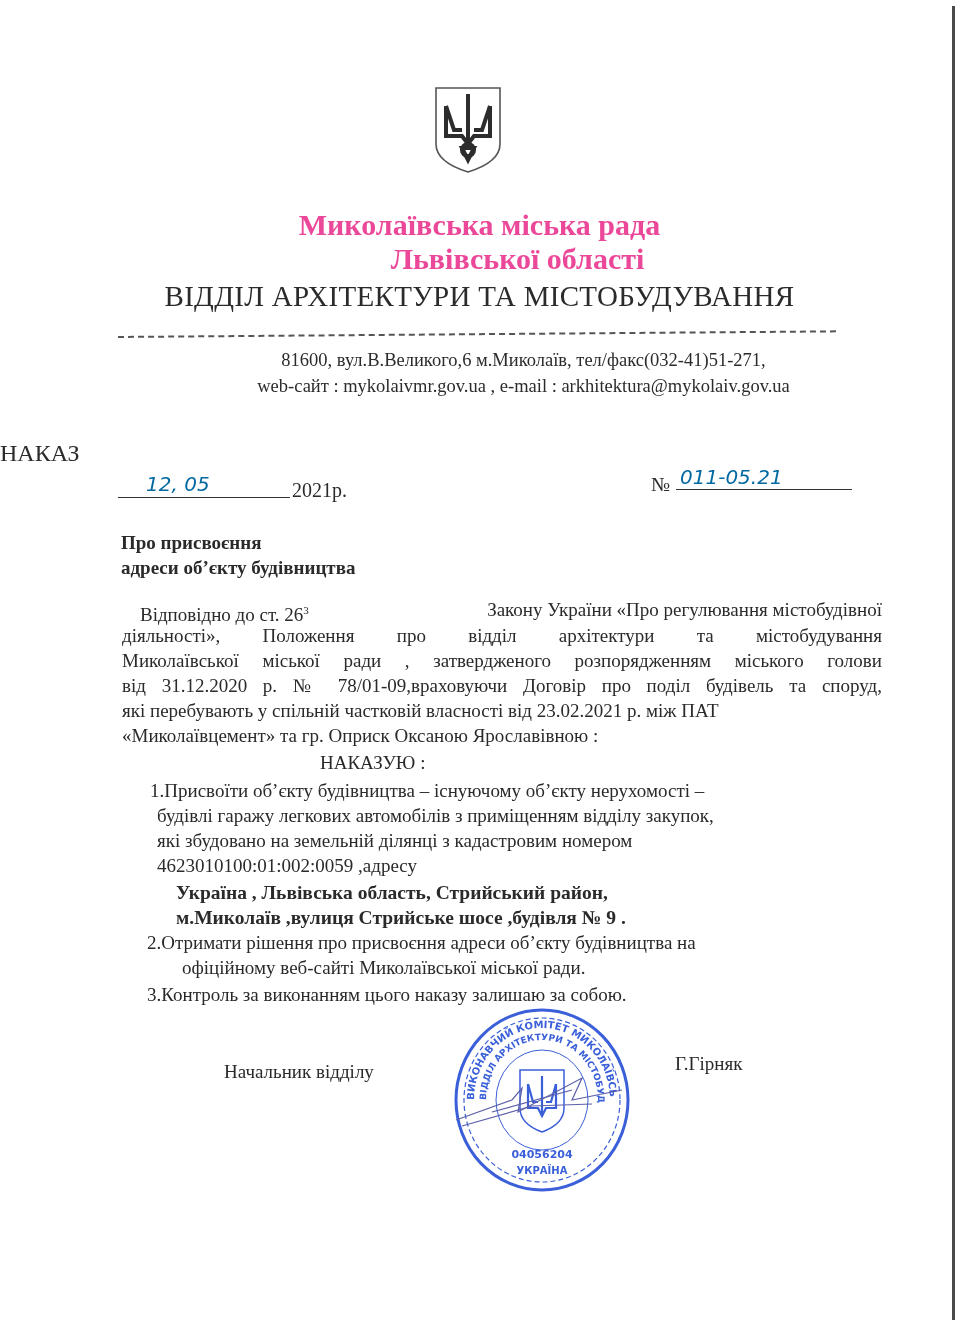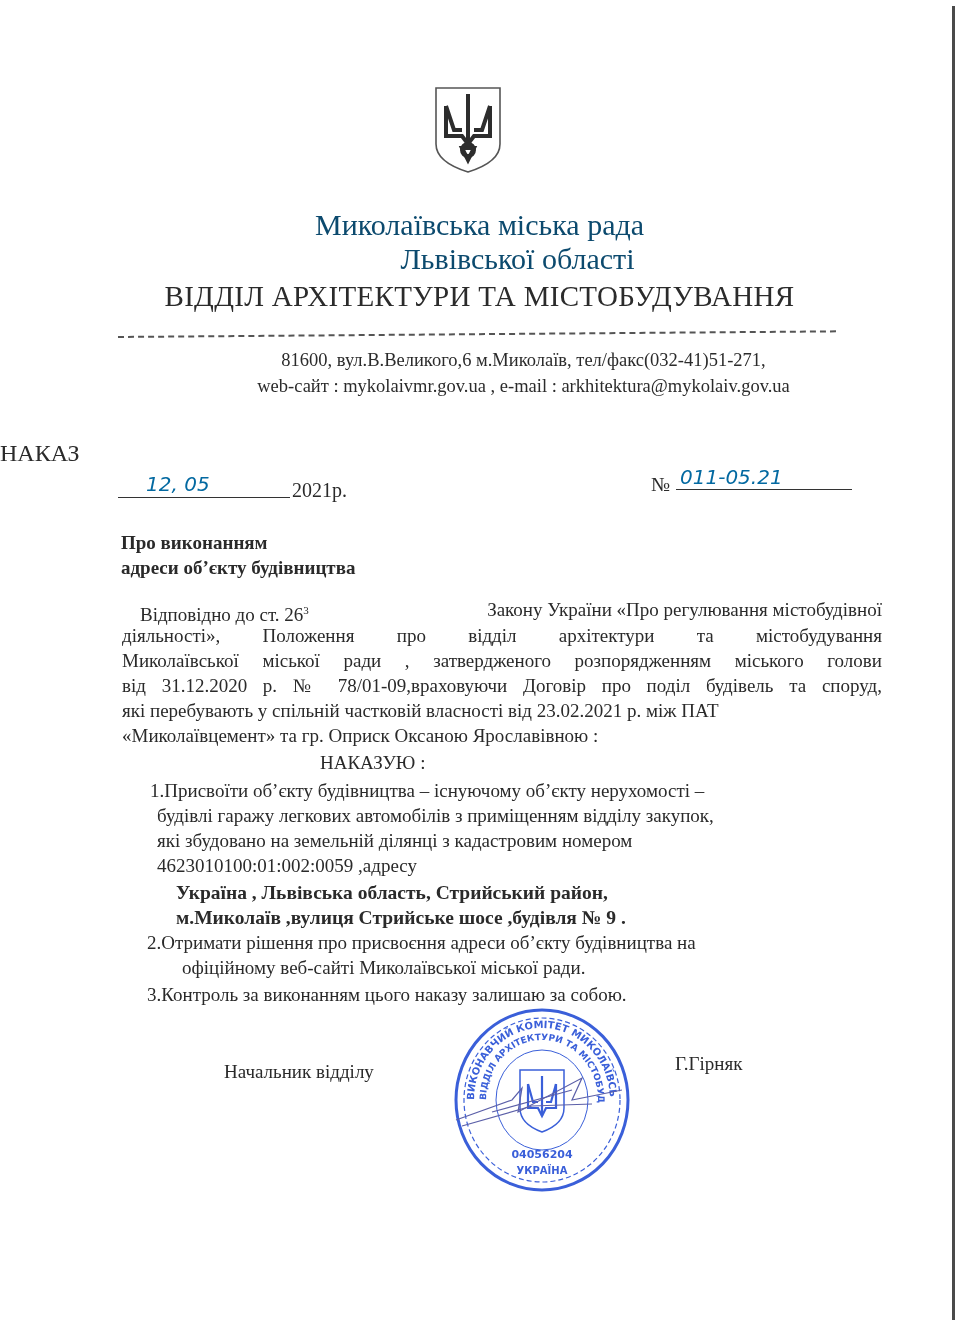--- a/index.html
+++ b/index.html
@@ -1,21 +1,21 @@
 <!DOCTYPE html>
 <html><head>
   <meta charset="utf-8">
   <style>
     html, body { margin: 0; padding: 0; background: #ffffff; }
     body { width: 959px; height: 1320px; position: relative; overflow: hidden;
       font-family: "Liberation Serif", serif; color: #2a2a2a; }
     .abs { position: absolute; }
     .right-edge { position: absolute; left: 952px; top: 6px; width: 3px; height: 1314px; background: #4a4a4a; }
     .emblem { position: absolute; left: 432px; top: 84px; width: 72px; height: 90px; }
-    .h1 { position: absolute; left: 0; width: 959px; text-align: center; font-weight: normal; font-size: 30px; color: #0c4a6e; }
+    .h1 { position: absolute; left: 0; width: 959px; text-align: center; font-weight: bold; font-size: 30px; color: #ec4899; }
     .h2 { position: absolute; left: 0; width: 959px; text-align: center; font-size: 29px; color: #2b2b2b; letter-spacing: 0.3px; }
     .dash { position: absolute; left: 118px; top: 336px; width: 718px; height: 0; border-top: 2px dashed #555; transform: rotate(-0.45deg); transform-origin: left; }
     .contact { position: absolute; left: 0; width: 959px; text-align: center; font-size: 18.5px; color: #2b2b2b; padding-left: 44px; }
     .order-title { position: absolute; left: 0; width: 959px; text-align: left; font-size: 24px; top: 440px; color: #2b2b2b; }
     .hand { font-family: "DejaVu Sans", sans-serif; font-style: italic; color: #0369a1; font-size: 20px; }
     .line { position: absolute; height: 0; border-top: 1px solid #333; }
     .t18 { font-size: 18.5px; line-height: 24px; }
     .bold { font-weight: bold; }
     .justify-line { text-align: justify; text-align-last: justify; }
     .item { position: absolute; font-size: 19px; line-height: 24.5px; white-space: nowrap; }
@@ -48,21 +48,21 @@
 <div class="order-title">НАКАЗ</div>
 
 <div class="line" style="left:118px; top:497px; width:172px;"></div>
 <div class="abs hand" style="left:146px; top:472px;">12, 05</div>
 <div class="abs t18" style="left:292px; top:478px; font-size:20px;">2021р.</div>
 
 <div class="abs t18" style="left:651px; top:472px; font-size:20px;">№</div>
 <div class="line" style="left:676px; top:489px; width:176px;"></div>
 <div class="abs hand" style="left:680px; top:465px;">011-05.21</div>
 
-<div class="abs bold" style="left:121px; top:532px; font-size:19px;">Про виконанням</div>
+<div class="abs bold" style="left:121px; top:532px; font-size:19px;">Про присвоєння</div>
 <div class="abs bold" style="left:121px; top:557px; font-size:19px;">адреси об’єкту будівництва</div>
 
 <div class="abs" style="left:140px; top:598px; width:742px; font-size:19px; line-height:24.5px; display:flex; justify-content:space-between;gap:24px;">
   <span><span>Відповідно до ст. 26</span><sup style="font-size:11px;">3</sup></span>
   <span>Закону України «Про регулювання містобудівної</span>
 </div>
 <div class="abs justify-line" style="left:122px; top:624px; width:760px; font-size:19px; line-height:24.5px; word-spacing:8px;">діяльності»,   Положення про відділ архітектури та містобудування</div>
 <div class="abs justify-line" style="left:122px; top:649px; width:760px; font-size:19px; line-height:24.5px;">Миколаївської міської ради , затвердженого розпорядженням міського голови</div>
 <div class="abs justify-line" style="left:122px; top:674px; width:760px; font-size:19px; line-height:24.5px;">від 31.12.2020 р.  № 78/01-09,враховуючи Договір про поділ будівель та споруд,</div>
 <div class="abs" style="left:122px; top:699px; font-size:19px; line-height:24.5px; white-space:nowrap;">які перебувають у спільній частковій власності від 23.02.2021 р. між ПАТ</div>

